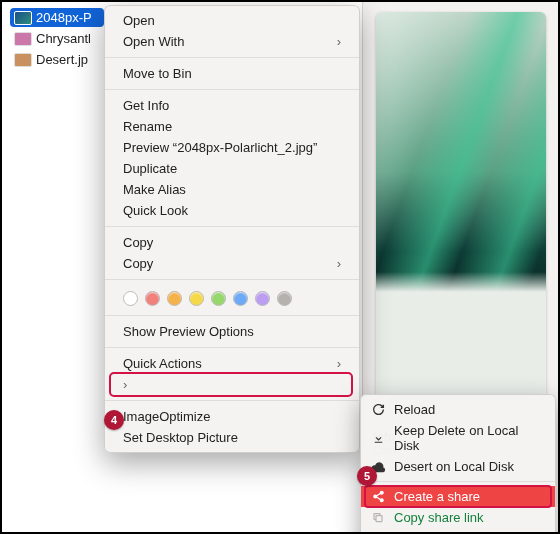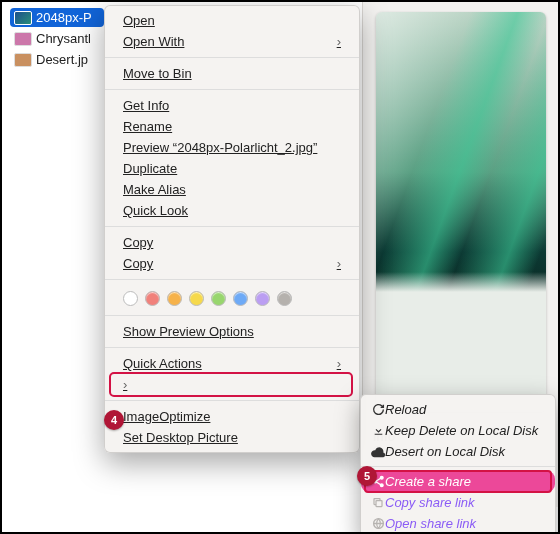--- a/index.html
+++ b/index.html
@@ -78,21 +78,20 @@
     padding:4px 0;
     backdrop-filter:blur(4px);
   }
   .menu-item {
     padding:3px 18px;
     display:flex;
     justify-content:space-between;
     align-items:flex-end;
     min-height:19px;
     color:#222;
-    text-decoration:underline;
   }
   .menu-sep { height:1px; background:#ddd; margin:5px 0; }
   .chev { font-size:13px; color:#666; }
   .tag-row { padding:6px 16px 4px 18px; display:flex; gap:7px;}
   .tag {
     width:15px; height:15px; border-radius:50%;
     border:1px solid #bbb;
     box-shadow:inset 0 1px 1px rgba(255,255,255,0.7);
   }
   .menu-item.highlight {
@@ -128,39 +127,37 @@
     background:rgba(245,243,241,0.98);
     border:1px solid rgba(0,0,0,0.15);
     border-radius:6px;
     box-shadow:0 8px 24px rgba(0,0,0,0.35);
     padding:4px 0;
   }
   .sub-item {
     padding:3px 10px 3px 10px;
     display:flex;
     align-items:center;
-    gap:0;
+    gap:9px;
     min-height:19px;
     color:#222;
     position:relative;
-    font-style:italic;
   }
   .sub-item.selected {
-    background:#ec4899;
+    background:#ef4444;
     color:#fff;
-    border-radius:8px;
   }
   .sub-item.highlight::before {
     content:"";
     position:absolute;
     left:3px; right:3px; top:-1px; bottom:-1px;
     border:2px solid #d31245;
     border-radius:4px;
   }
-  .sub-item.disabled { color:#8b5cf6; }
+  .sub-item.disabled { color:#15803d; }
   .sub-item.disabled .icon { color:#b7b4b1;}
   .sub-sep { height:1px; background:#ddd; margin:4px 0; }
   .sub-item .icon {
     width:14px; height:14px; flex:none;
     display:flex; align-items:center; justify-content:center;
     color:#333;
   }
   .sub-item.selected .icon { color:#fff; }
   svg { display:block; }
 </style>

